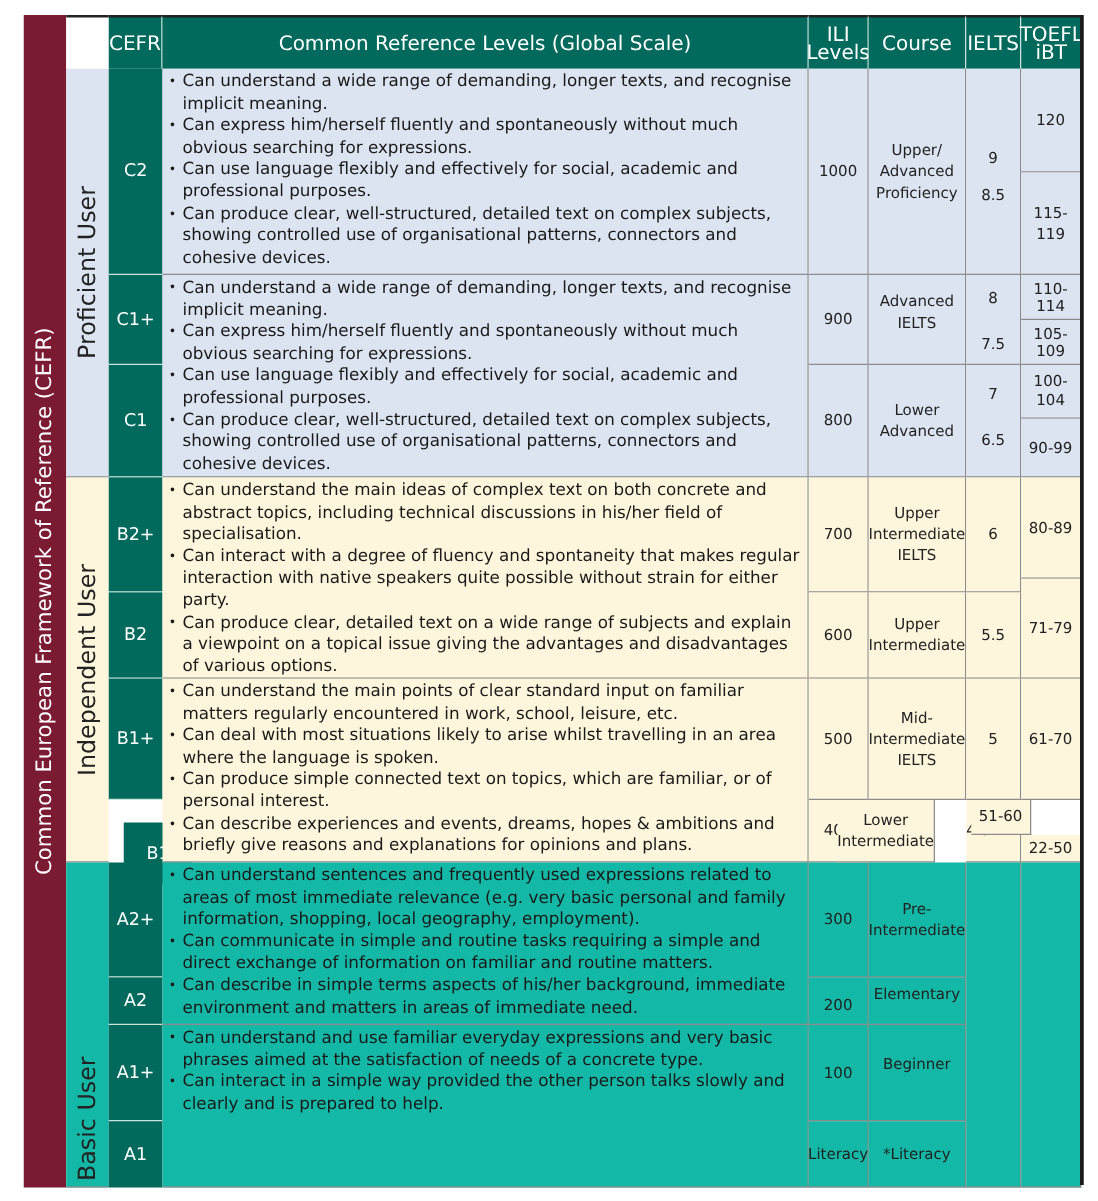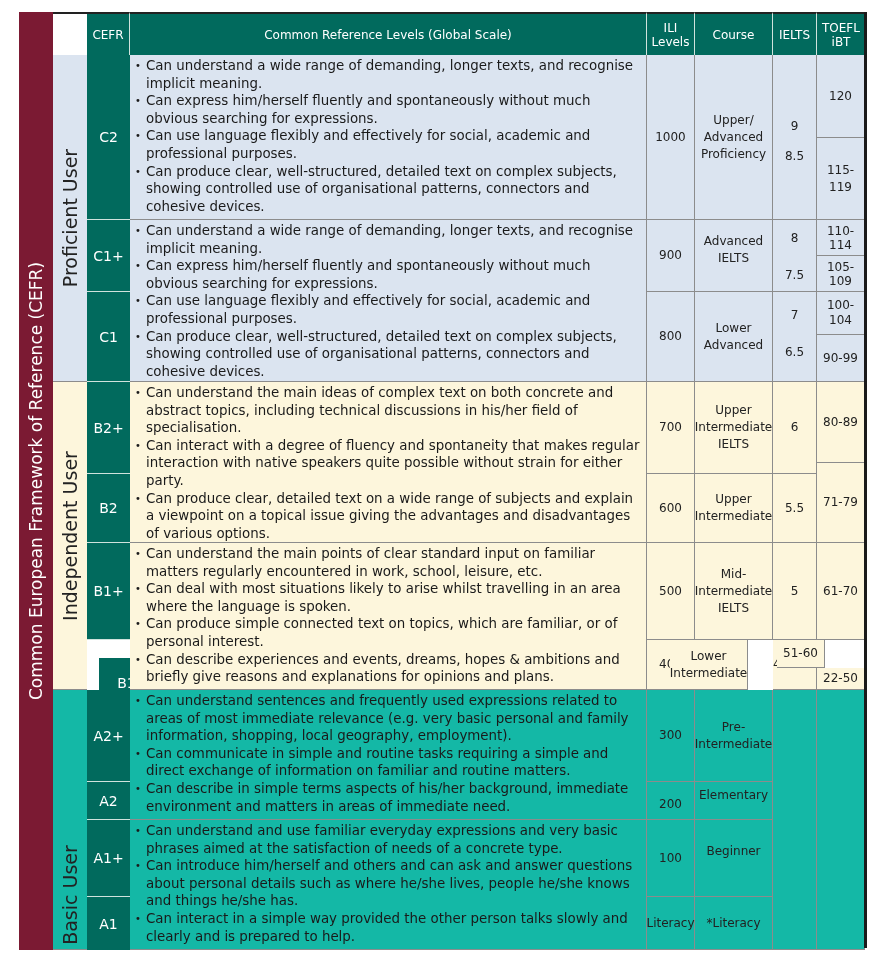--- a/index.html
+++ b/index.html
@@ -1,20 +1,20 @@
 <!DOCTYPE html>
 <html><head>
 <meta charset="utf-8">
 <style>
   html,body{margin:0;padding:0;background:#ffffff;}
   body{width:878px;height:961px;position:relative;overflow:hidden;font-family:"DejaVu Sans","Liberation Sans",sans-serif;}
   .abs{position:absolute;box-sizing:border-box;}
   .maroon{background:#7b1a33;}
   .teal{background:#016a5d;color:#fff;}
-  .hdr{display:flex;align-items:center;justify-content:center;text-align:center;font-size:12px;line-height:14px;color:#fff;border-right:1px solid #cfe3dd;}
+  .hdr{display:flex;align-items:center;justify-content:center;text-align:center;font-size:16px;line-height:14px;color:#fff;border-right:1px solid #cfe3dd;}
   .blue{background:#dbe4f0;}
   .yellow{background:#fdf6dc;}
   .green{background:#14b8a6;}
   .cell{display:flex;align-items:center;justify-content:center;text-align:center;font-size:12px;line-height:17px;color:#222;border-right:1px solid #8c8c8c;border-bottom:1px solid #8c8c8c;}
   .cefr{display:flex;align-items:center;justify-content:center;font-size:14px;color:#fff;background:#016a5d;border-bottom:1px solid #cfe3dd;}
   .desc{font-size:13.4px;line-height:17.6px;color:#1a1a1a;padding:2px 4px 0 3px;border-right:1px solid #8c8c8c;border-bottom:1px solid #8c8c8c;}
   .desc ul{list-style:none;margin:0;padding:0;}
   .desc li{position:relative;padding-left:13px;}
   .desc li::before{content:"•";position:absolute;left:2px;top:0;font-size:10px;}
   .vert{display:flex;align-items:center;justify-content:center;}
@@ -95,21 +95,20 @@
 <div class="abs desc green" style="left:130px;top:690px;width:517px;height:130px;">
   <ul>
     <li>Can understand sentences and frequently used expressions related to areas of most immediate relevance (e.g. very basic personal and family information, shopping, local geography, employment).</li>
     <li>Can communicate in simple and routine tasks requiring a simple and direct exchange of information on familiar and routine matters.</li>
     <li>Can describe in simple terms aspects of his/her background, immediate environment and matters in areas of immediate need.</li>
   </ul>
 </div>
 <div class="abs desc green" style="left:130px;top:820px;width:517px;height:130px;">
   <ul>
     <li>Can understand and use familiar everyday expressions and very basic phrases aimed at the satisfaction of needs of a concrete type.</li>
-    <li>Can introduce him/herself and others and can ask and answer questions about personal details such as where he/she lives, people he/she knows and things he/she has.</li>
     <li>Can interact in a simple way provided the other person talks slowly and clearly and is prepared to help.</li>
   </ul>
 </div>
 
 <div class="abs cell blue" style="left:647px;top:55px;width:48px;height:165px;">1000</div>
 <div class="abs cell blue" style="left:647px;top:220px;width:48px;height:72px;">900</div>
 <div class="abs cell blue" style="left:647px;top:292px;width:48px;height:90px;">800</div>
 <div class="abs cell yellow" style="left:647px;top:382px;width:48px;height:92px;">700</div>
 <div class="abs cell yellow" style="left:647px;top:474px;width:48px;height:69px;">600</div>
 <div class="abs cell yellow" style="left:647px;top:543px;width:48px;height:97px;">500</div>

